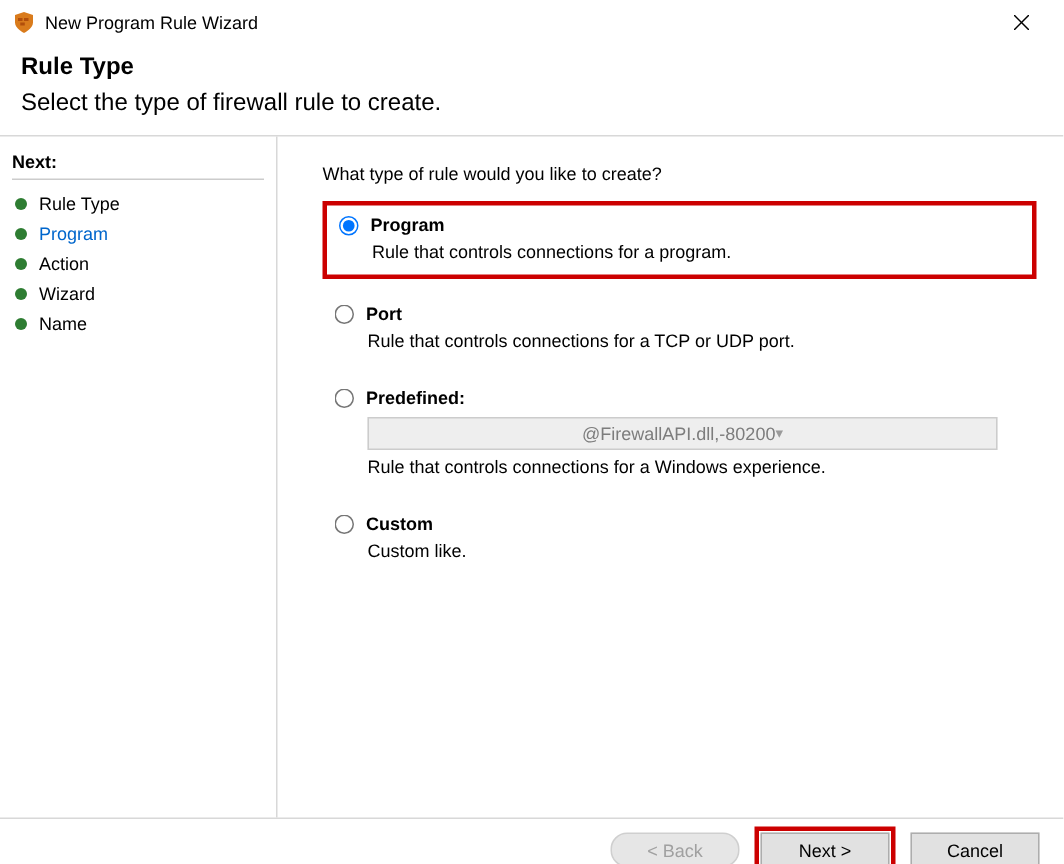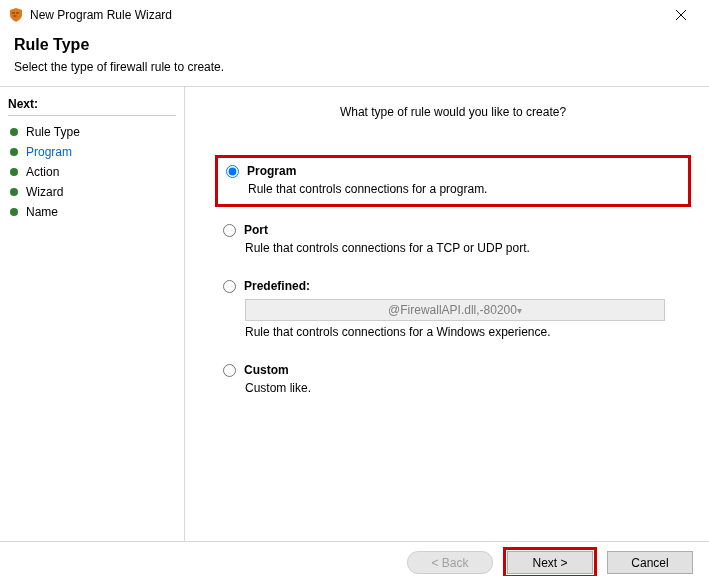--- a/index.html
+++ b/index.html
@@ -32,21 +32,21 @@
     cursor: default;
   }
   .header {
     padding: 6px 14px 12px 14px;
   }
   .header h1 {
     font-size: 16px;
     font-weight: bold;
     margin-bottom: 6px;
   }
-  .header p { font-size: 12px; }
+  .header p { font-size: 16px; }
   .divider {
     height: 1px;
     background: #d8d8d8;
     margin: 0;
   }
   .body {
     display: flex;
     height: 454px;
   }
   .sidebar {
@@ -75,22 +75,21 @@
     flex-shrink:0;
   }
   .step-item.current { color: #0066cc; }
   .content {
     flex: 1;
     padding: 18px 18px 12px 30px;
     position: relative;
   }
   .content .prompt {
     font-size: 12px;
-    margin-bottom: 36px;
-    text-align: center;
+    margin-bottom: 11px;
   }
   .option {
     padding: 6px 6px 8px 6px;
     margin-bottom: 10px;
   }
   .option.highlight {
     border: 3px solid #cc0000;
   }
   .option .row1 {
     display: flex;

